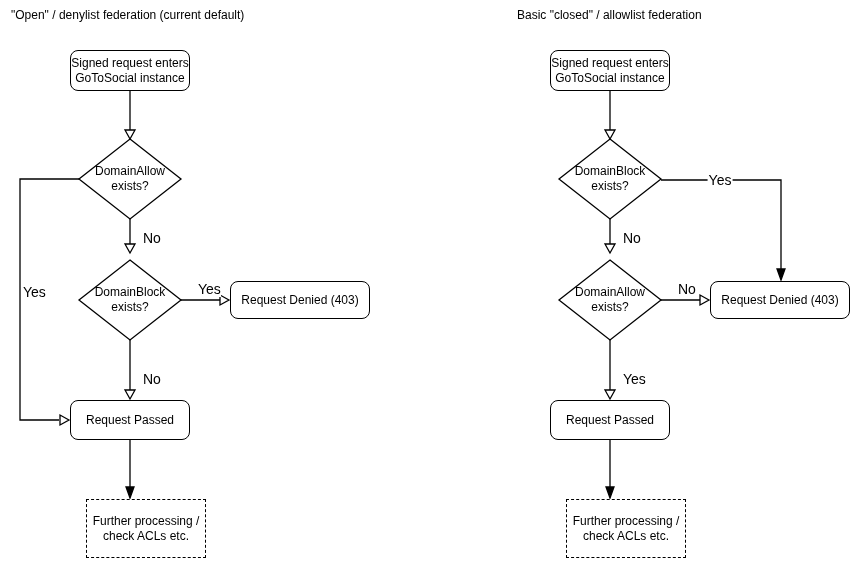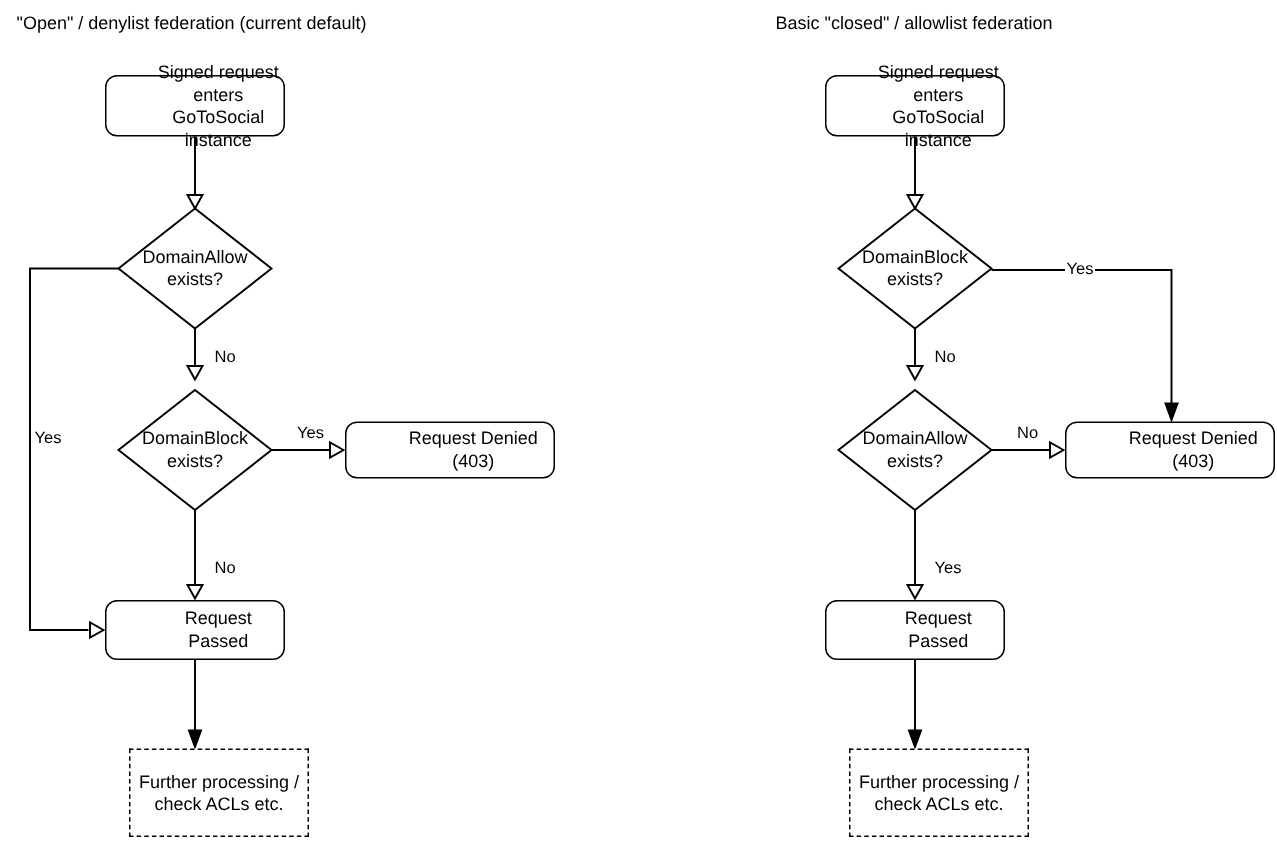--- a/index.html
+++ b/index.html
@@ -53,34 +53,34 @@
     border: 1.3px solid #000000;
     background: #ffffff;
     display: flex;
     align-items: center;
     justify-content: center;
     text-align: center;
     font-size: 12px;
     line-height: 15px;
     white-space: pre-line;
   }
-  .node.rounded { border-radius: 8px; padding-left: 31px; }
+  .node.rounded { border-radius: 8px; }
   .node.dashed  { border-style: dashed; border-radius: 0; margin-left: 16px; }
   .diamond-label {
     position: absolute;
     transform: translate(-50%, -50%);
     text-align: center;
     font-size: 12px;
     line-height: 15px;
     white-space: pre-line;
     pointer-events: none;
   }
   .edge-label {
     position: absolute;
-    font-size: 11px;
+    font-size: 14px;
     line-height: 15px;
     background: #ffffff;
     white-space: nowrap;
   }
   .edge-label.on-line {
     transform: translate(-50%, -50%);
     padding: 0 1px;
   }
 </style>
 </head>

